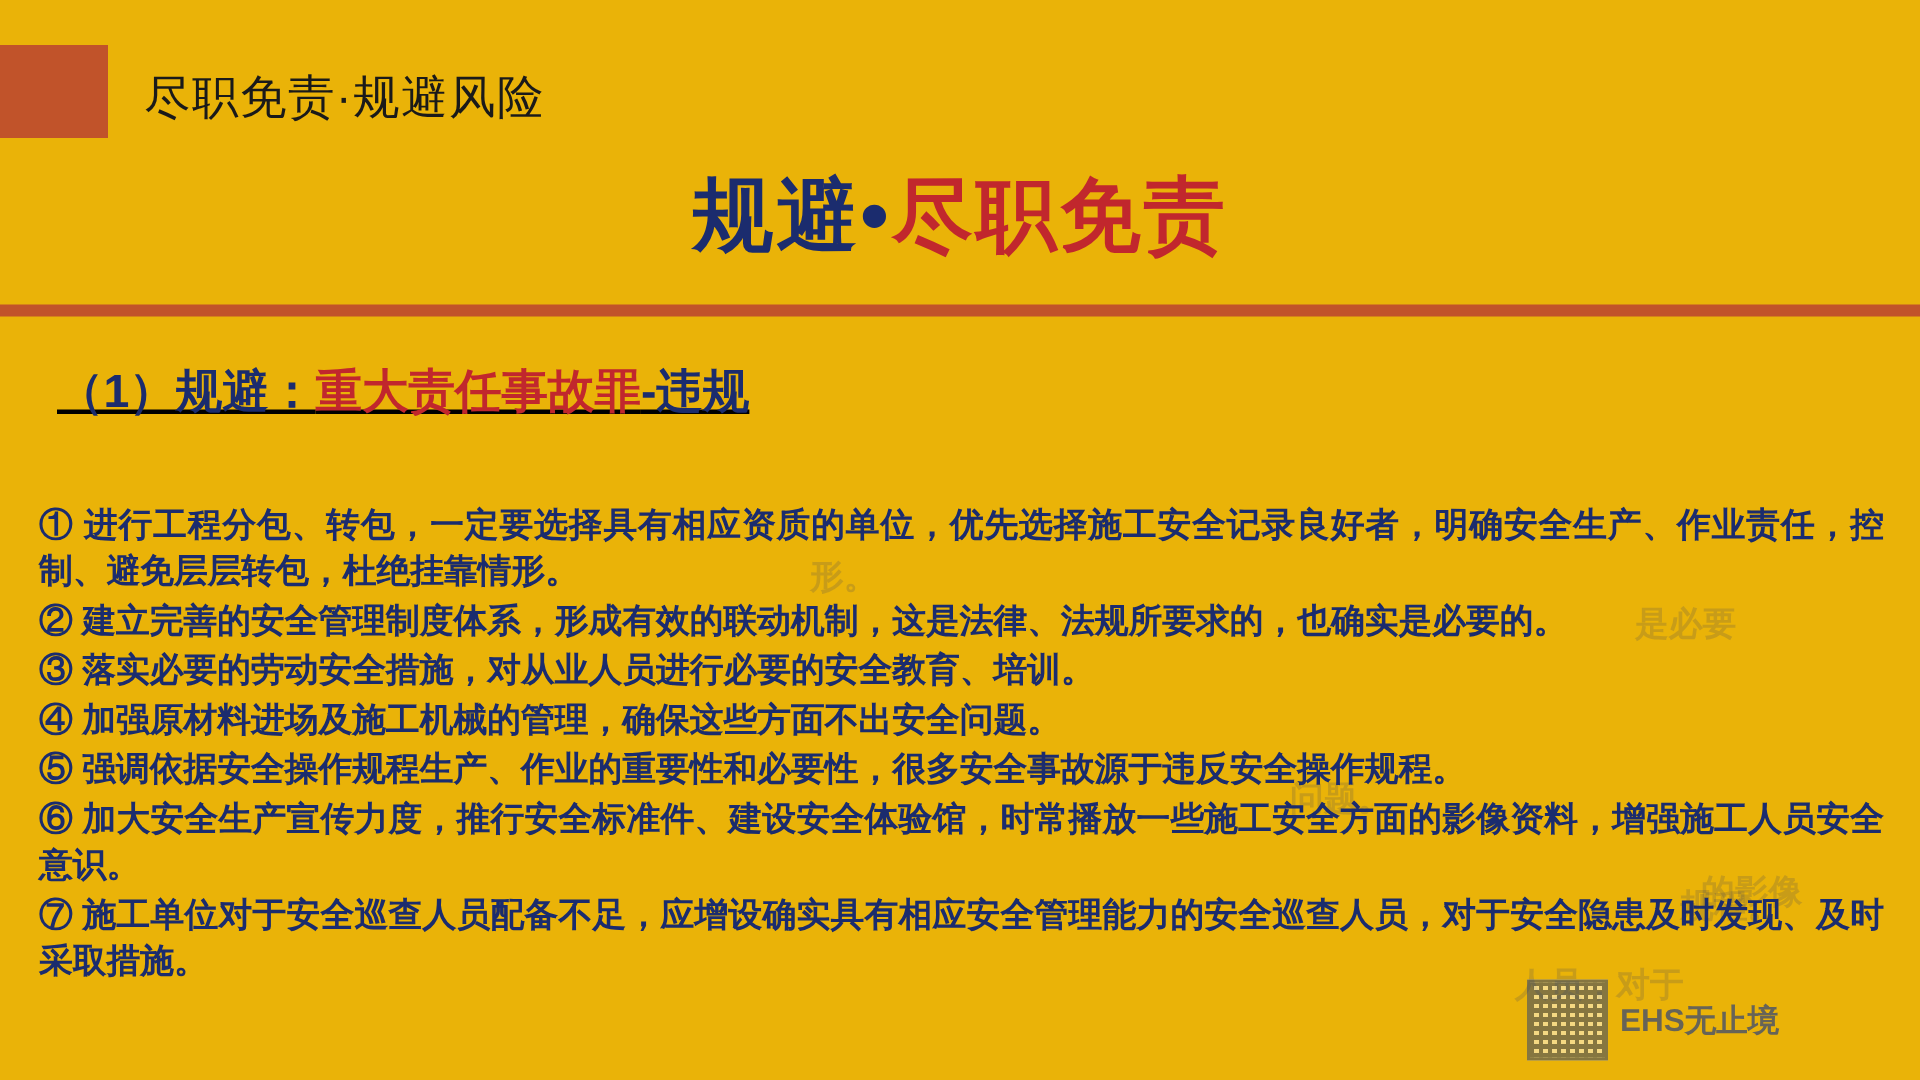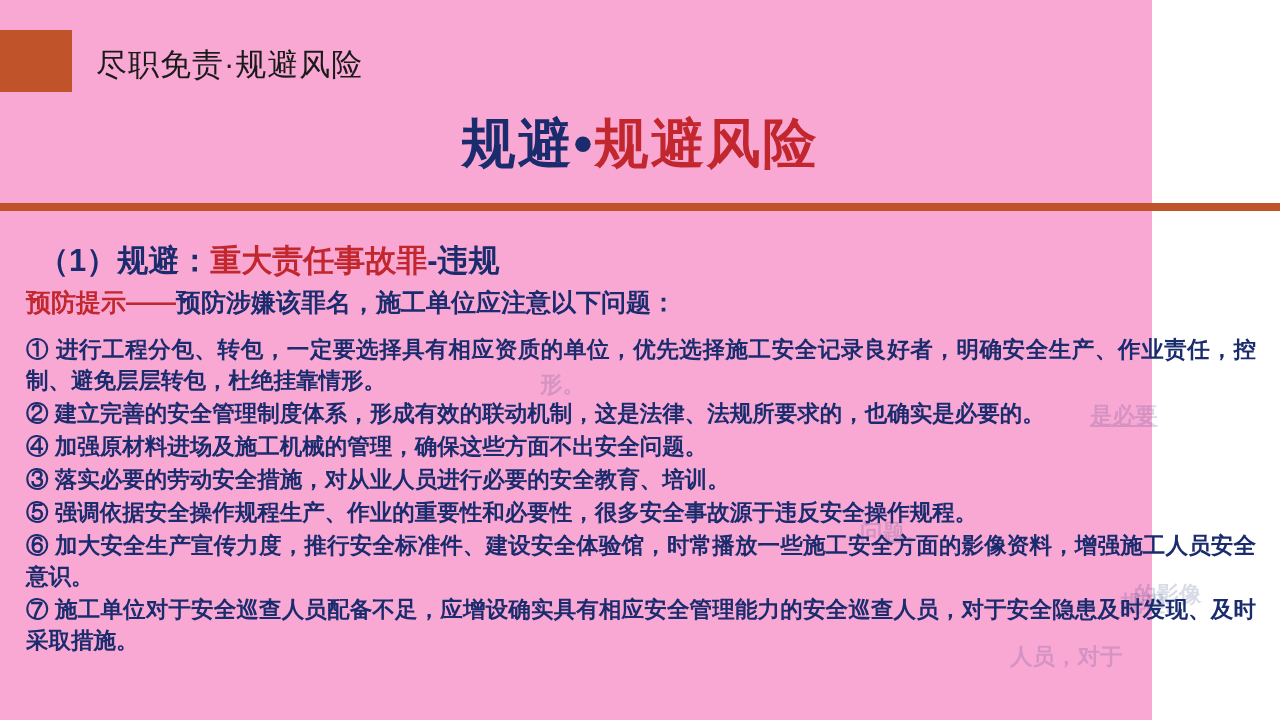--- a/index.html
+++ b/index.html
@@ -4,22 +4,22 @@
 <style>
   * { box-sizing: border-box; margin: 0; padding: 0; }
   html, body {
     width: 1280px; height: 720px;
     background: #ffffff;
     font-family: "Liberation Sans", sans-serif;
     overflow: hidden;
   }
   .slide {
     position: relative;
-    width: 1152px; height: 720px;
-    background: #f9a8d4;
+    width: 1280px; height: 720px;
+    background: #eab308;
   }
 
   
   .header-bar {
     position: absolute;
     left: 0; top: 30px;
     width: 72px; height: 62px;
     background: #c1532a;
   }
   .header-title {
@@ -54,20 +54,21 @@
     background: #c1532a;
   }
 
   
   .section-heading {
     position: absolute;
     left: 38px; top: 240px;
     font-size: 31px;
     font-weight: bold;
     white-space: nowrap;
+    text-decoration: underline;
   }
   .sh-blue { color: #1b2c6e; }
   .sh-red  { color: #c1272d; }
 
   
   .tip-line {
     position: absolute;
     left: 26px; top: 286px;
     font-size: 25px;
     font-weight: bold;
@@ -131,44 +132,45 @@
 </style>
 </head>
 <body>
 
 <div class="slide">
 
   <div class="header-bar"></div>
   <div class="header-title">尽职免责·规避风险</div>
 
   <div class="main-title">
-    <span class="mt-blue">规避</span><span class="mt-dot">•</span><span class="mt-red">规避风险</span>
+    <span class="mt-blue">规避</span><span class="mt-dot">•</span><span class="mt-red">尽职免责</span>
   </div>
 
   <div class="divider"></div>
 
   <div class="section-heading">
     <span class="sh-blue">（1）规避：</span><span class="sh-red">重大责任事故罪</span><span class="sh-blue">-违规</span>
   </div>
 
-  <div class="tip-line">
-    <span class="tip-red">预防提示——</span><span class="tip-blue">预防涉嫌该罪名，施工单位应注意以下问题：</span>
-  </div>
 
   <div class="body-list">
     <div class="body-item">① 进行工程分包、转包，一定要选择具有相应资质的单位，优先选择施工安全记录良好者，明确安全生产、作业责任，控制、避免层层转包，杜绝挂靠情形。</div>
     <div class="body-item">② 建立完善的安全管理制度体系，形成有效的联动机制，这是法律、法规所要求的，也确实是必要的。</div>
+    <div class="body-item">③ 落实必要的劳动安全措施，对从业人员进行必要的安全教育、培训。</div>
     <div class="body-item">④ 加强原材料进场及施工机械的管理，确保这些方面不出安全问题。</div>
-    <div class="body-item">③ 落实必要的劳动安全措施，对从业人员进行必要的安全教育、培训。</div>
     <div class="body-item">⑤ 强调依据安全操作规程生产、作业的重要性和必要性，很多安全事故源于违反安全操作规程。</div>
     <div class="body-item">⑥ 加大安全生产宣传力度，推行安全标准件、建设安全体验馆，时常播放一些施工安全方面的影像资料，增强施工人员安全意识。</div>
     <div class="body-item">⑦ 施工单位对于安全巡查人员配备不足，应增设确实具有相应安全管理能力的安全巡查人员，对于安全隐患及时发现、及时采取措施。</div>
   </div>
 
   <div class="ghost" style="left:540px; top:369px;">形。</div>
-  <div class="ghost" style="left:1090px; top:400px;text-decoration:underline;">是必要</div>
+  <div class="ghost" style="left:1090px; top:400px;">是必要</div>
   <div class="ghost" style="left:860px; top:517px;">问题。</div>
   <div class="ghost" style="left:1120px; top:548px;margin-top:40px;">规程。</div>
   <div class="ghost" style="left:1090px; top:579px;margin-left:44px;">的影像</div>
   <div class="ghost" style="left:1010px; top:641px;font-family:Liberation Serif, serif;">人员，对于</div>
 
+  <div class="watermark">
+    <div class="wm-qr"></div>
+    <div class="wm-text">EHS无止境</div>
+  </div>
 
 </div>
 
 </body></html>

